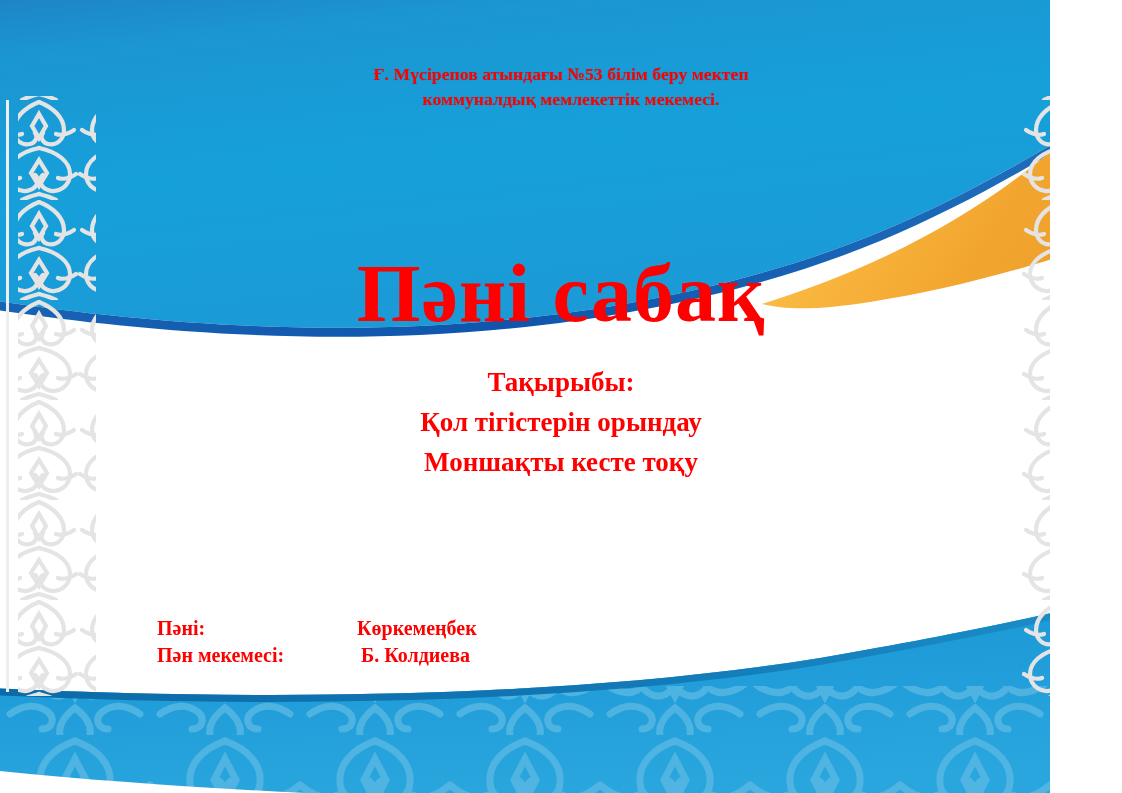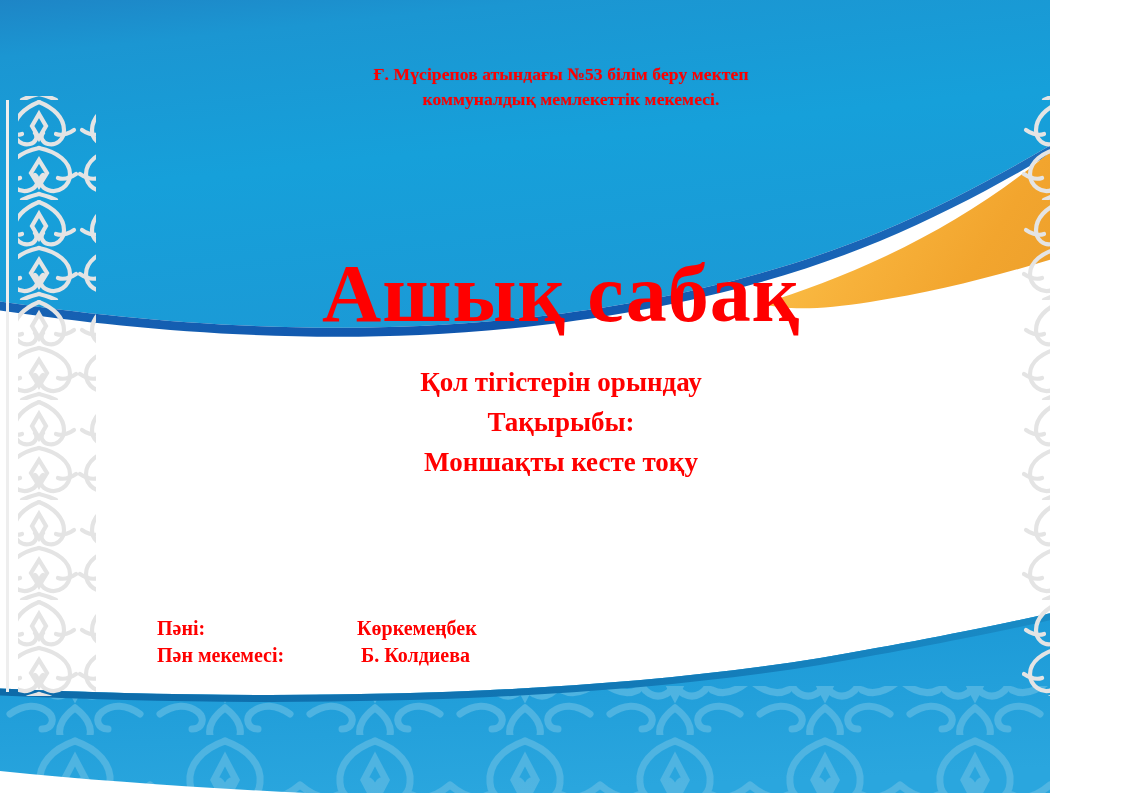--- a/index.html
+++ b/index.html
@@ -208,25 +208,25 @@
     </g>
     <rect x="6" y="100" width="3" height="592" fill="#eeeeee"></rect>
     <rect x="1111" y="100" width="3" height="592" fill="#eeeeee"></rect>
   </svg>
 
   <div class="header-text">
     <span class="line line1">Ғ. Мүсірепов атындағы №53 білім беру мектеп</span>
     <span class="line line2">коммуналдық мемлекеттік мекемесі.</span>
   </div>
 
-  <div class="main-title">Ашық сабақ</div>
+  <div class="main-title">Пәні сабақ</div>
 
   <div class="subtitle">
+    <span class="line">Тақырыбы:</span>
     <span class="line">Қол тігістерін орындау</span>
-    <span class="line">Тақырыбы:</span>
     <span class="line">Моншақты кесте  тоқу</span>
   </div>
 
   <div class="info-block">
     <span class="info-row r1">
       <span class="info-label">Пәні:</span><span class="info-value">Көркемеңбек</span>
     </span>
     <span class="info-row r3">
       <span class="info-label">Пән мекемесі:</span><span class="info-value">Б. Колдиева</span>
     </span>

